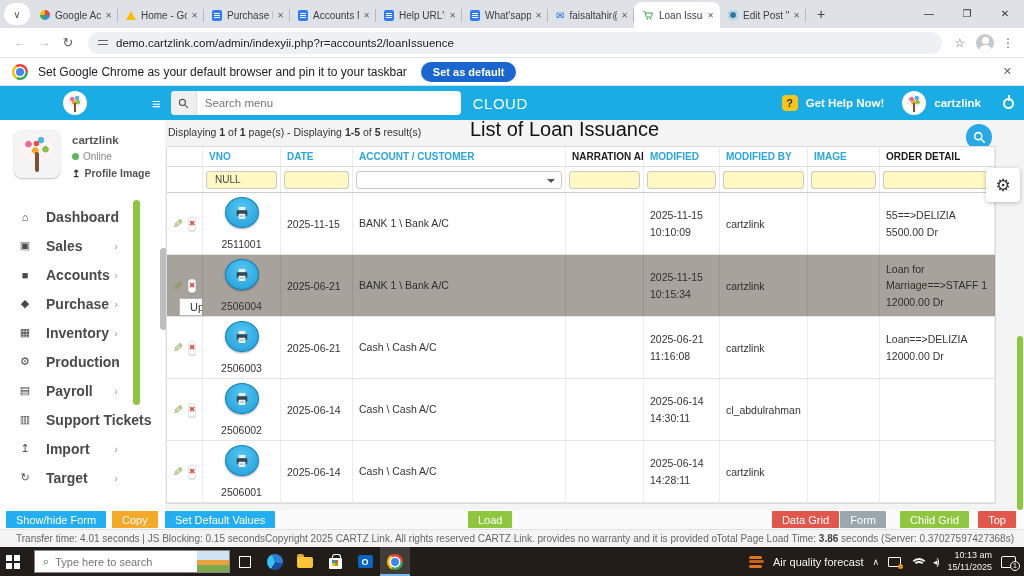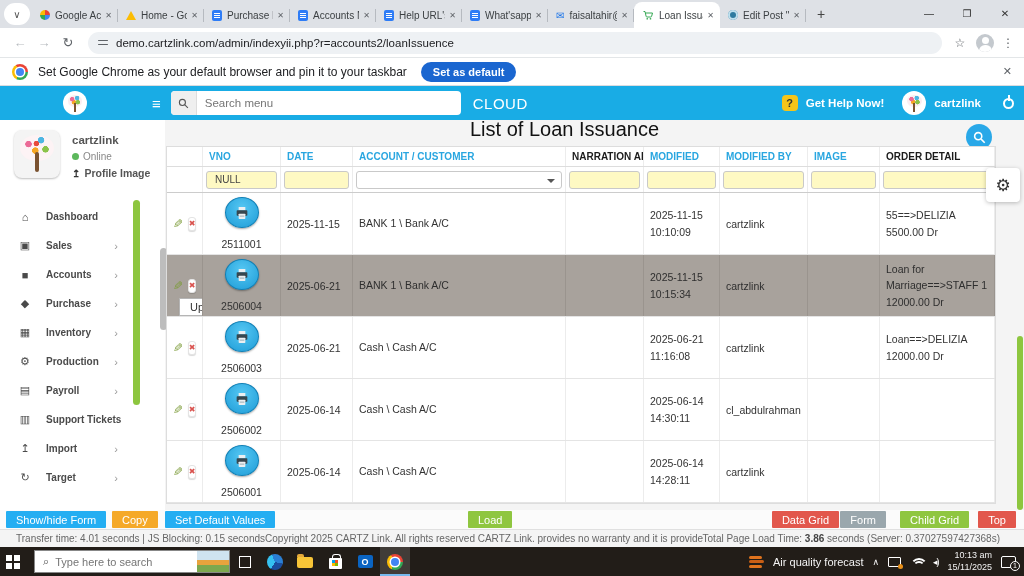--- a/index.html
+++ b/index.html
@@ -80,21 +80,21 @@
       radial-gradient(circle at 48% 33%, #e84c3d 0 2.5px, transparent 3px), #fdf3f5; }
   .tree-big::after { content:""; position:absolute; left:50%; bottom:12%; width:4px; height:42%; margin-left:-2px; border-radius:2px; background:#7a5230; }
   .pname { position:absolute; left:72px; top:14px; font-size:11.5px; font-weight:bold; color:#555; }
   .pstatus { position:absolute; left:72px; top:31px; font-size:10px; color:#888; display:flex; align-items:center; gap:4px; }
   .gdot { width:7px; height:7px; border-radius:50%; background:#5cb85c; display:inline-block; }
   .pupload { position:absolute; left:72px; top:47px; font-size:10.5px; font-weight:bold; color:#555; display:flex; align-items:center; gap:4px; }
   .upico { font-size:10px; color:#333; }
   .menu { margin-top:8px; }
   .sitem { height:29px; display:flex; align-items:center; padding-left:18px; position:relative; }
   .sic { width:14px; font-size:11px; color:#4a4a4a; text-align:center; }
-  .slabel { margin-left:14px; font-size:10px; font-weight:bold; color:#4a4a4a; }
+  .slabel { margin-left:14px; font-size:14px; font-weight:bold; color:#4a4a4a; }
   .schev { position:absolute; right:47px; color:#999; font-size:11px; }
   .sb { position:absolute; border-radius:4px; }
   .sb-green1 { left:133px; top:80px; width:7px; height:205px; background:#8dc63f; }
   .sb-gray   { left:160px; top:128px; width:7px; height:82px; background:#bdbdbd; }
 
   .main { position:absolute; left:165px; top:0; width:859px; height:390px; }
   .pgline { position:absolute; left:3px; top:6px; font-size:10.5px; color:#333; }
   .pgline b { font-weight:bold; }
   .ltitle { position:absolute; left:0; right:60px; top:-2px; text-align:center; font-size:20px; color:#111; }
   .searchfab { position:absolute; right:32px; top:4px; width:26px; height:26px; border-radius:50%; background:#29a8e8; border:none; display:flex; align-items:center; justify-content:center; }
@@ -126,21 +126,21 @@
   .tip { position:absolute; top:43px; left:12px; background:#fff; border:1px solid #b5b5b5; padding:2px 10px; font-size:11px; color:#333; box-shadow:2px 2px 3px rgba(0,0,0,.3); white-space:nowrap; z-index:6; }
 
   
   .actionbar { position:absolute; top:510px; left:0; width:1024px; height:19px; background:#fbfbfb; }
   .abtn { position:absolute; top:1px; height:17px; border:none; border-radius:1px; color:#fff; font-size:11px; padding:0 10px; font-family:"Liberation Sans",sans-serif; }
   .b-blue { background:#24aef2; } .b-yellow { background:#f5a928; } .b-green { background:#8fc640; }
   .b-red { background:#e2574c; } .b-gray { background:#9aa7ad; }
   .pagefooter { position:absolute; top:529px; left:0; width:1024px; height:18px; background:#f4f4f4; border-top:1px solid #e0e0e0; display:flex; align-items:center; font-size:10px; color:#666; }
   .f-left { padding-left:16px; white-space:nowrap; }
   .f-center { flex:1; text-align:center; white-space:nowrap; overflow:hidden; }
-  .f-right { padding-right:24px; white-space:nowrap; }
+  .f-right { padding-right:10px; white-space:nowrap; }
   .f-right b { color:#444; }
 
   
   .taskbar { position:absolute; top:547px; left:0; width:1024px; height:29px; background:#221d18; display:flex; align-items:center; color:#fff; }
   .startbtn { width:34px; height:29px; display:flex; align-items:center; justify-content:center; }
   .winlogo { width:6px; height:6px; background:#fff; box-shadow:8px 0 0 #fff, 0 8px 0 #fff, 8px 8px 0 #fff; margin:-8px 8px 0 -8px; }
   .tsearch { width:196px; height:23px; background:#fff; display:flex; align-items:center; overflow:hidden; border:1px solid #888; }
   .tsico { font-size:11px; color:#555; margin:0 6px 0 8px; }
   .tsearch input { border:none; outline:none; flex:1; font-size:11px; color:#444; font-family:"Liberation Sans",sans-serif; }
   .tsimg { width:34px; height:23px; flex:none; background:linear-gradient(180deg,#cfe3f0 0 45%, #e8a33d 45% 65%, #7da84e 65% 100%); }
@@ -343,20 +343,21 @@
             <span class="sic">↻</span>
             <span class="slabel">Target</span>
             <span class="schev">›</span>
           </div>
       </nav>
       <div class="sb sb-green1"></div>
       <div class="sb sb-gray"></div>
     </aside>
 
     <main class="main">
+      <div class="pgline"><span>Displaying </span><b>1</b><span> of </span><b>1</b><span> page(s)</span><span>  -  Displaying </span><b>1-5</b><span> of </span><b>5</b><span> result(s)</span></div>
       <div class="ltitle">List of Loan Issuance</div>
       <button class="searchfab">
         <svg width="13" height="13" viewBox="0 0 20 20">
             <circle cx="8" cy="8" r="5.5" fill="none" stroke="#fff" stroke-width="2.4"></circle>
             <line x1="12.5" y1="12.5" x2="18" y2="18" stroke="#fff" stroke-width="2.4"></line>
           </svg>
       </button>
       <div class="gearbox">
           <span>⚙</span>
         </div>

